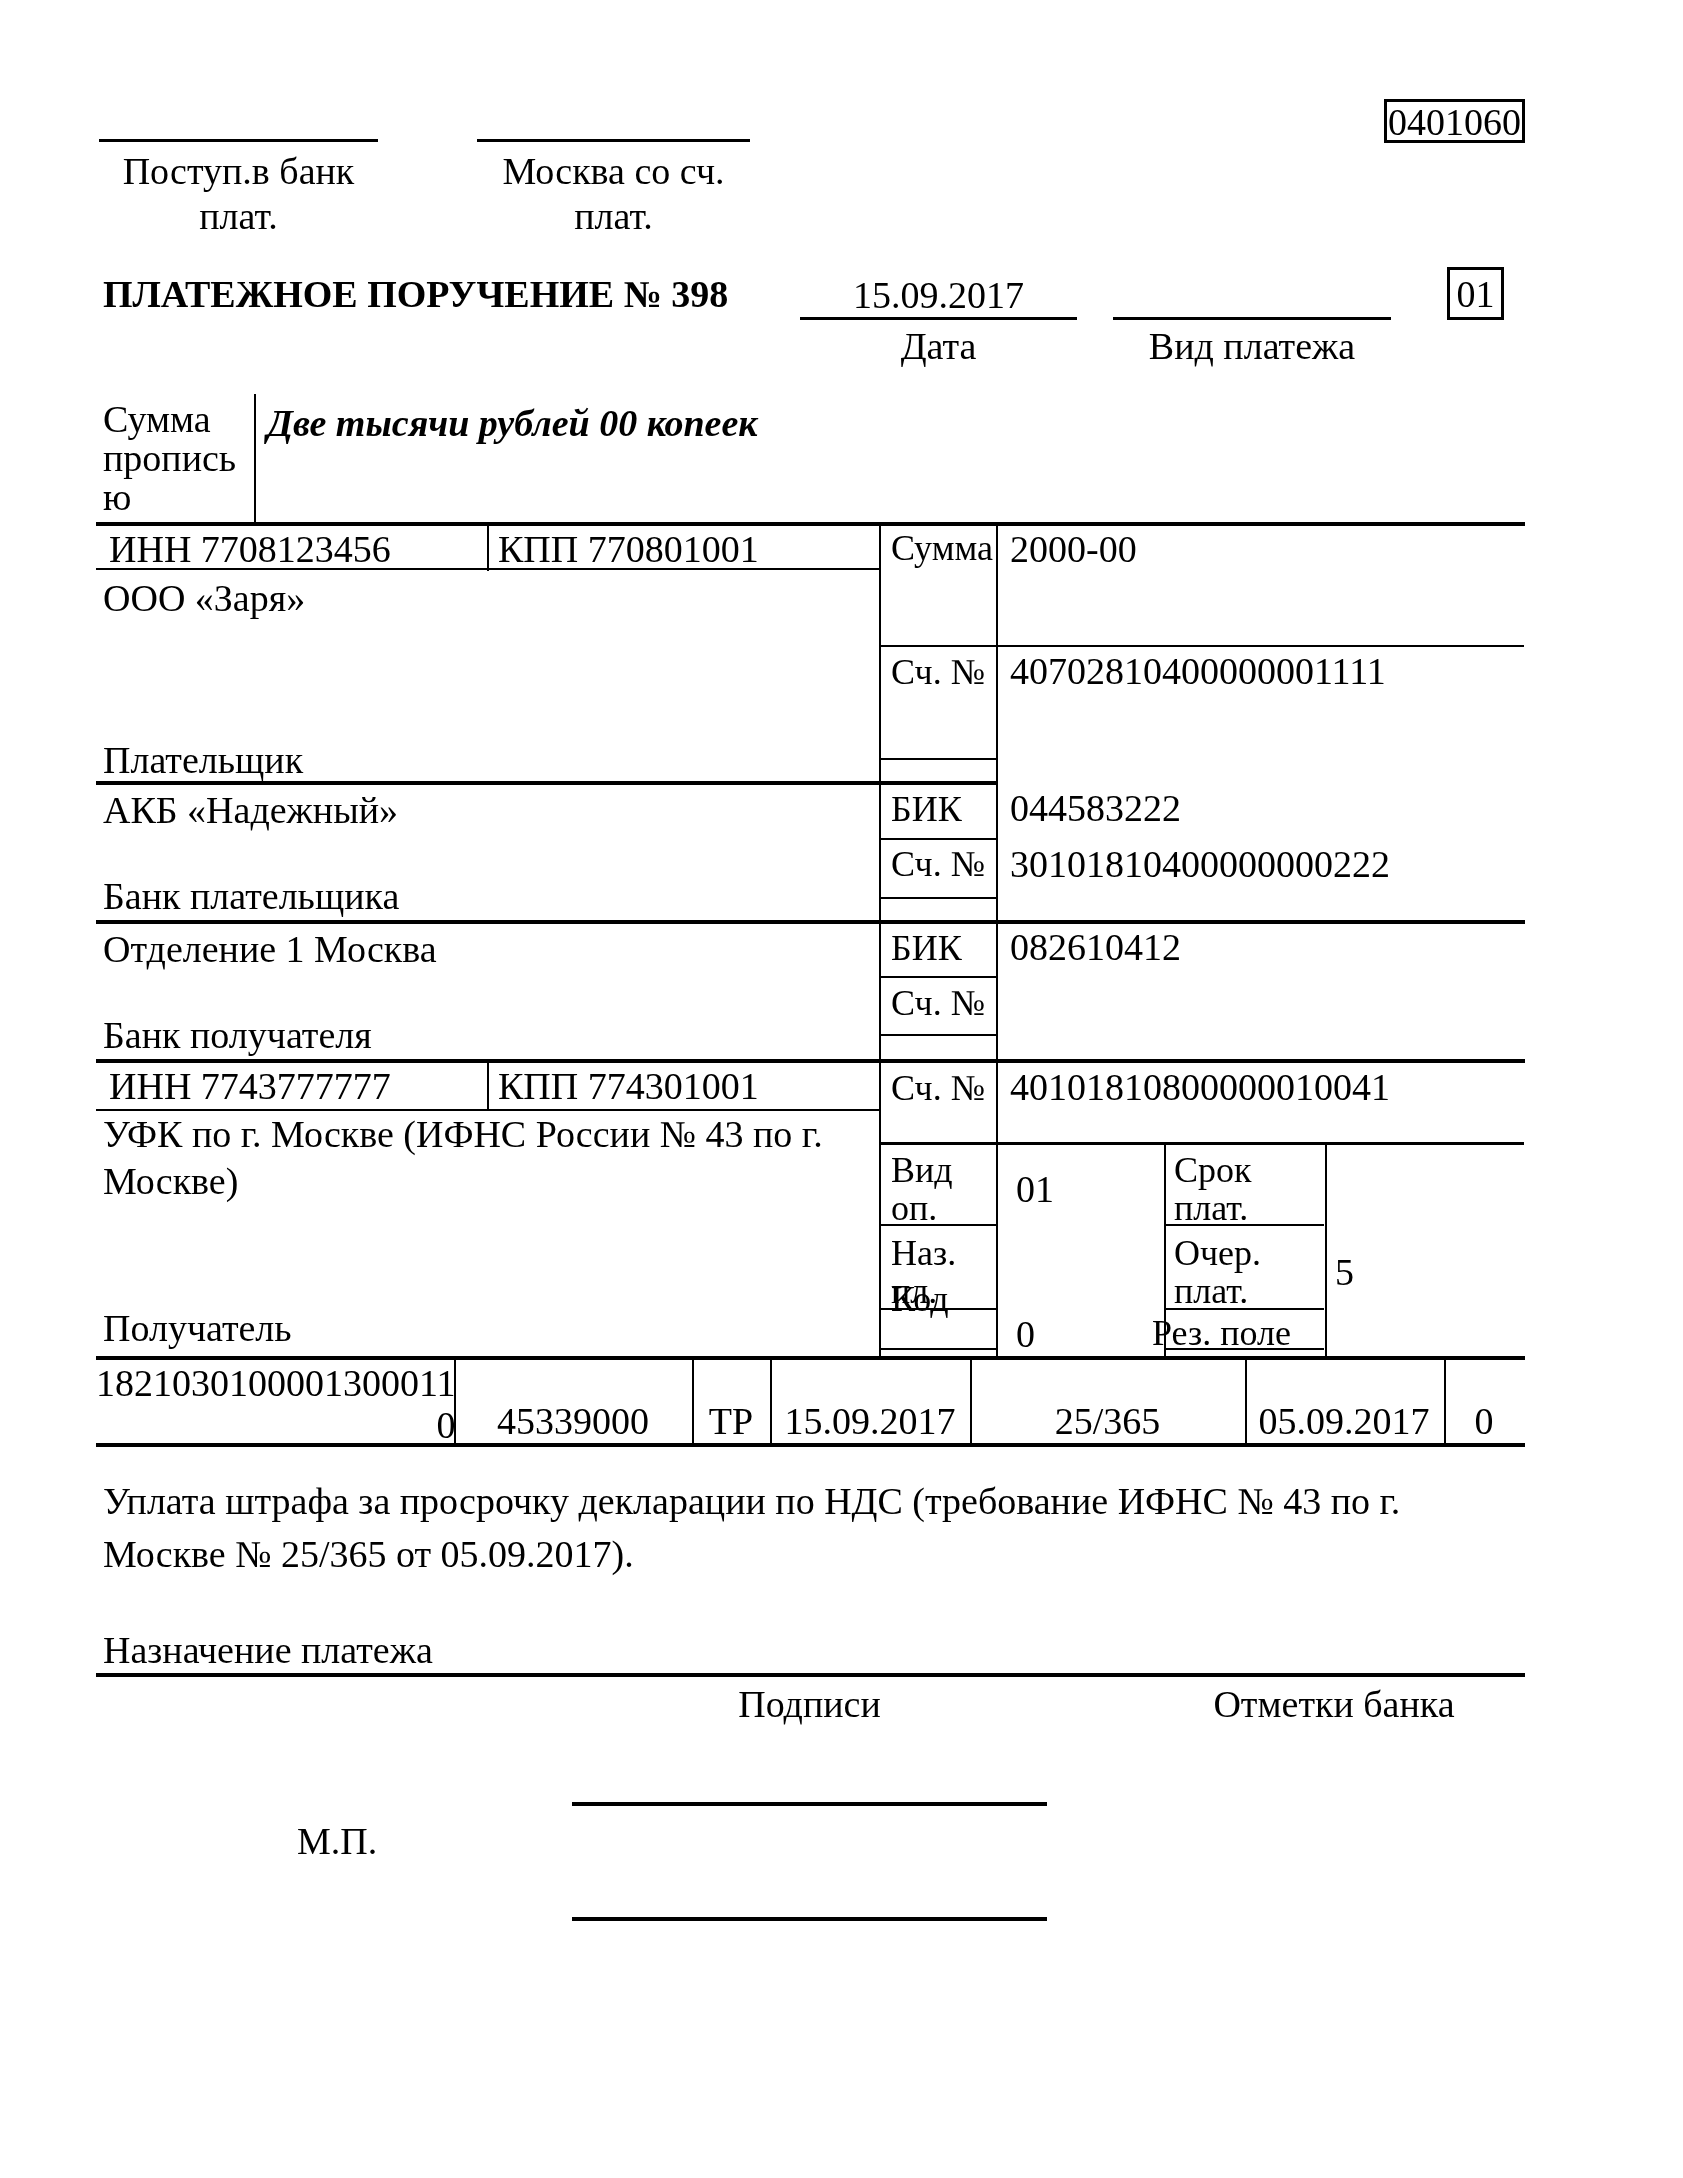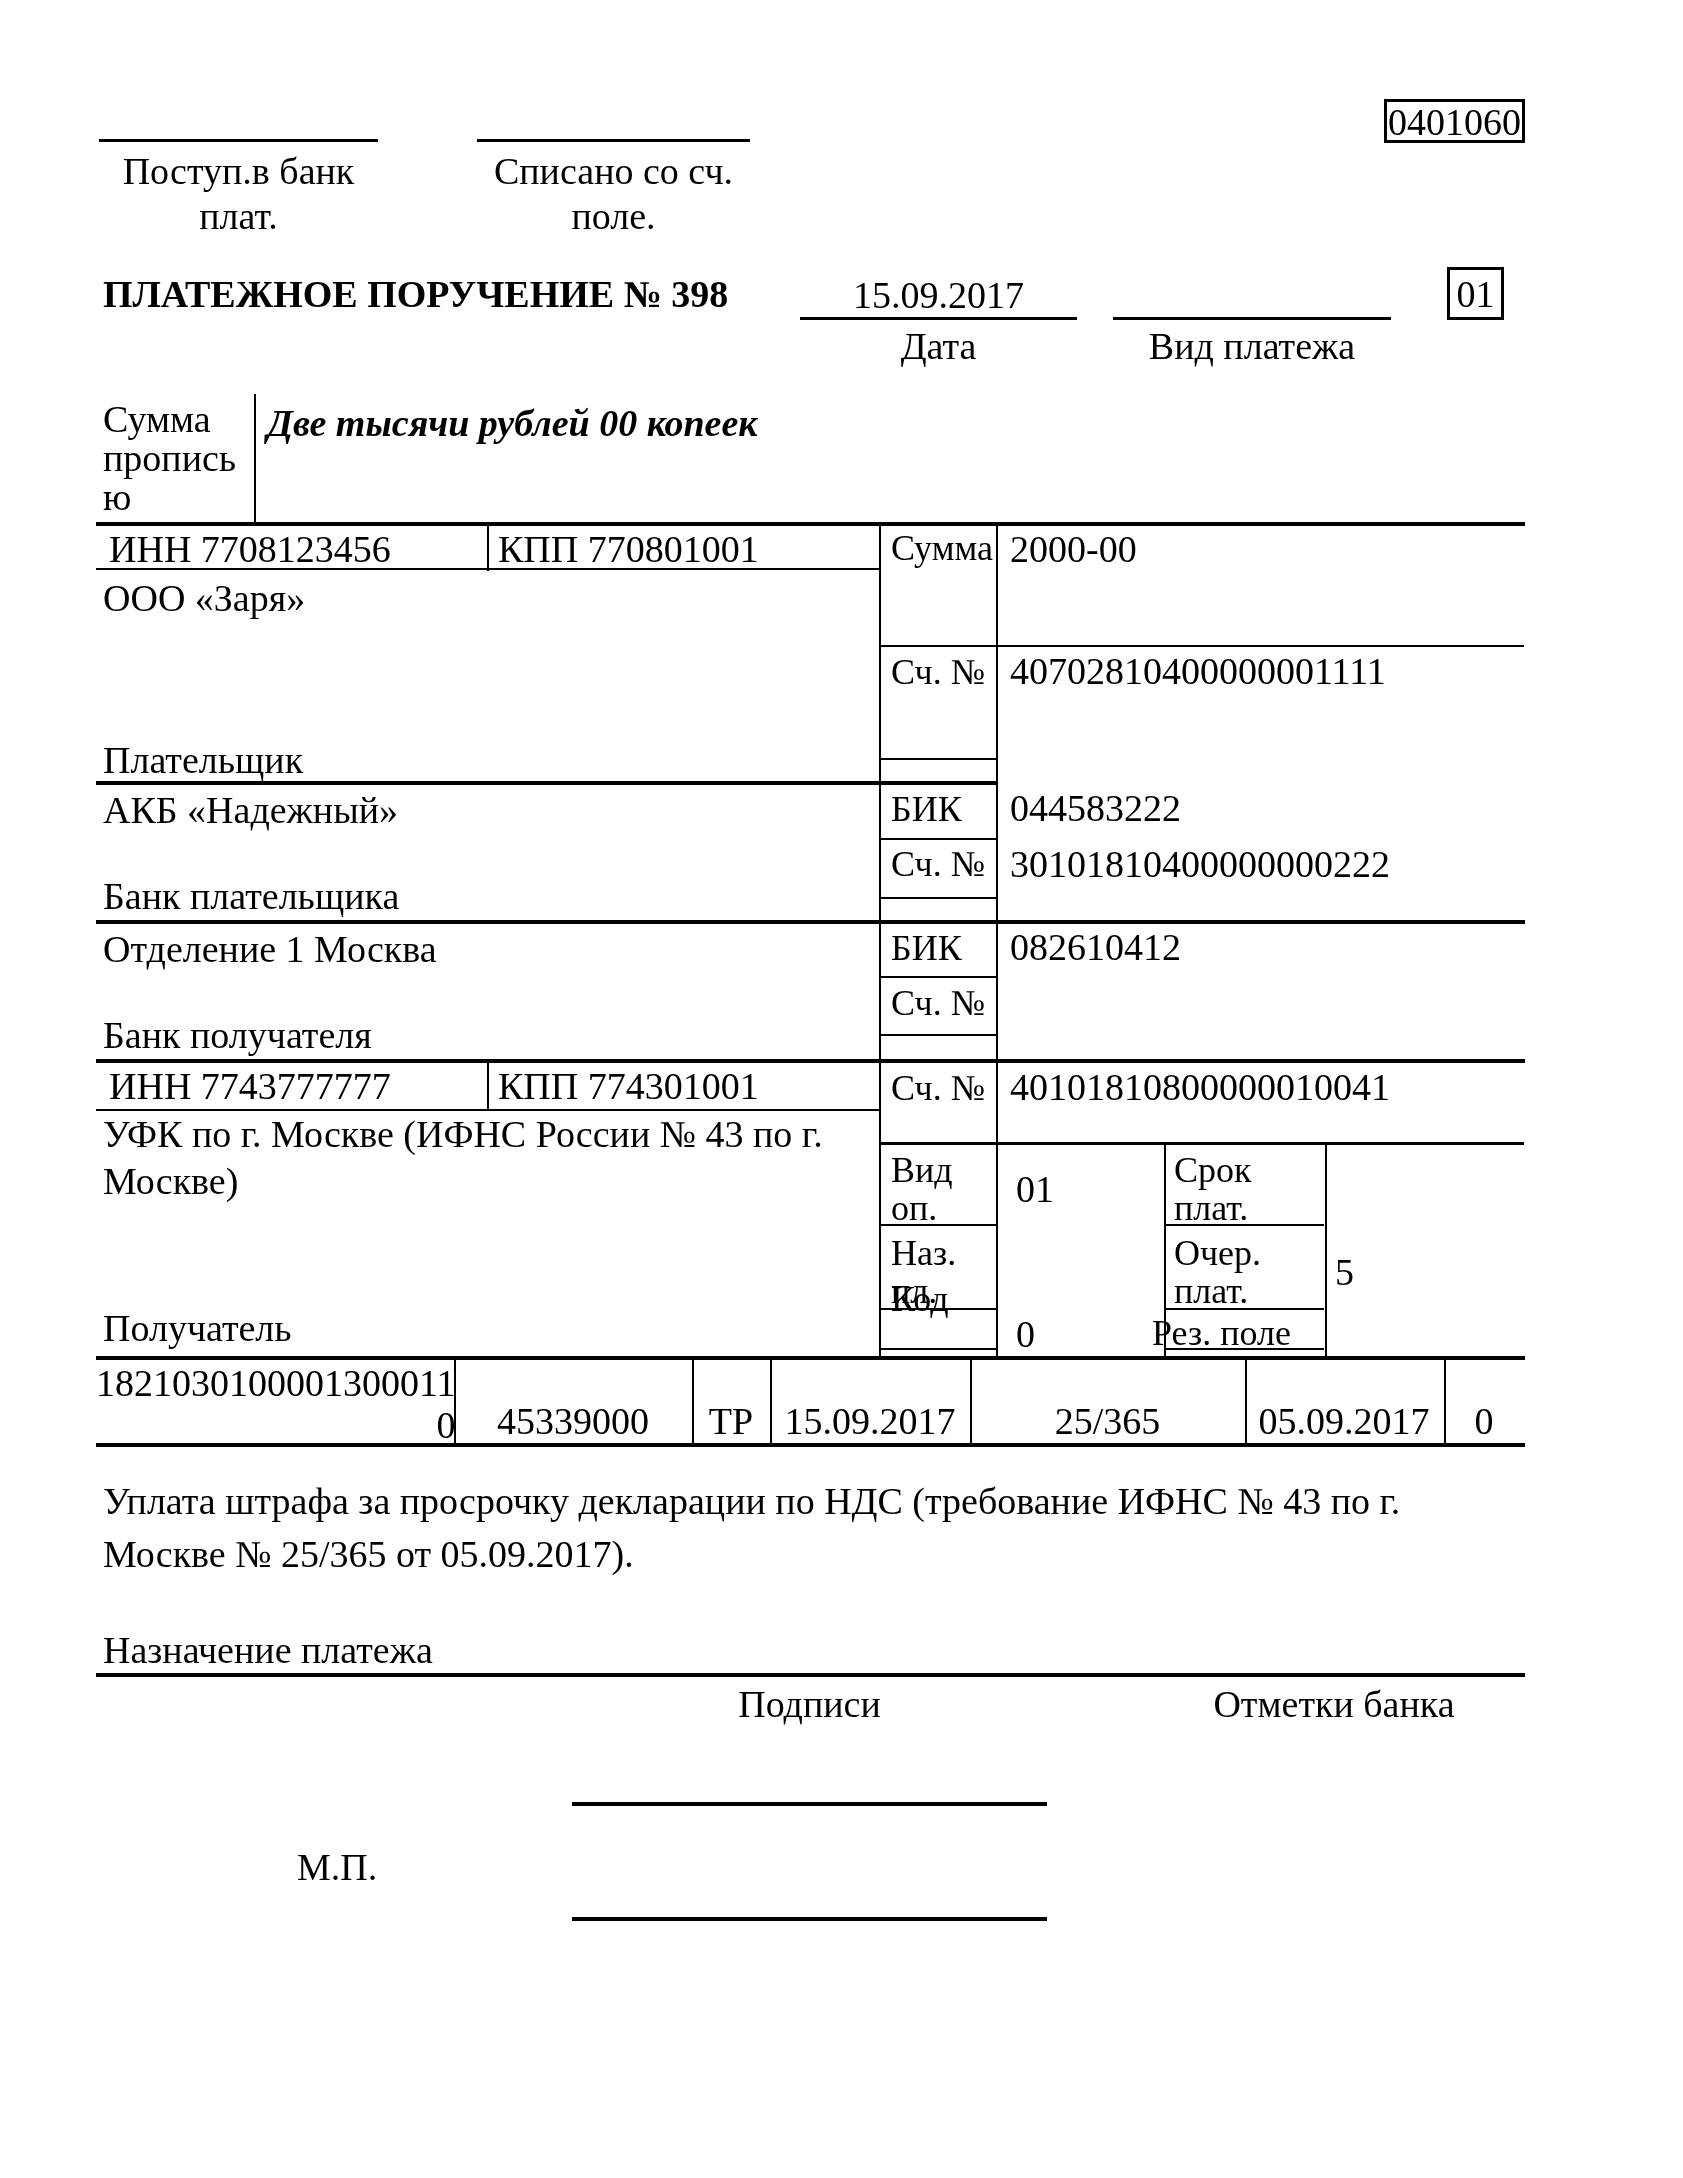--- a/index.html
+++ b/index.html
@@ -19,21 +19,21 @@
              white-space:normal;line-height:42px;text-align:right;}
 </style>
 </head>
 <body>
 
 <div id="page">
 
   <div class="ln" style="left:99px;top:139px;width:279px;height:3px;"></div>
   <div class="t w ctr" style="left:99px;top:149px;width:279px;line-height:45px;">Поступ.в банк плат.</div>
   <div class="ln" style="left:477px;top:139px;width:273px;height:3px;"></div>
-  <div class="t w ctr" style="left:477px;top:149px;width:273px;line-height:45px;">Списано со сч. поле.</div>
+  <div class="t w ctr" style="left:477px;top:149px;width:273px;line-height:45px;">Москва со сч. плат.</div>
 
   <div class="box" style="left:1384px;top:99px;width:141px;height:44px;line-height:40px;">
     <span>0401060</span>
   </div>
 
   <div class="t b" style="left:103px;top:273px;">ПЛАТЕЖНОЕ ПОРУЧЕНИЕ № 398</div>
   <div class="t ctr" style="left:800px;top:275px;width:277px;line-height:40px;">15.09.2017</div>
   <div class="ln" style="left:800px;top:317px;width:277px;height:3px;"></div>
   <div class="t ctr" style="left:800px;top:325px;width:277px;">Дата</div>
   <div class="t ctr" style="left:1113px;top:275px;width:278px;line-height:40px;"></div>
@@ -133,17 +133,17 @@
   <div class="t ctr" style="left:1446px;top:1400px;width:76px;">0</div>
   <div class="ln thick" style="left:96px;top:1443px;width:1429px;"></div>
 
   <div class="t w" style="left:103px;top:1475px;width:1422px;line-height:53px;">Уплата штрафа за просрочку декларации по НДС (требование ИФНС № 43 по г. Москве № 25/365 от 05.09.2017).</div>
   <div class="t" style="left:103px;top:1629px;">Назначение платежа</div>
   <div class="ln thick" style="left:96px;top:1673px;width:1429px;"></div>
 
   <div class="t ctr" style="left:572px;top:1683px;width:475px;">Подписи</div>
   <div class="t ctr" style="left:1141px;top:1683px;width:386px;">Отметки банка</div>
   <div class="ln thick" style="left:572px;top:1802px;width:475px;"></div>
-  <div class="t" style="left:297px;top:1820px;margin-top:26px;">М.П.</div>
+  <div class="t" style="left:297px;top:1820px;">М.П.</div>
   <div class="ln thick" style="left:572px;top:1917px;width:475px;"></div>
 
 </div>
 
 
 </body></html>

